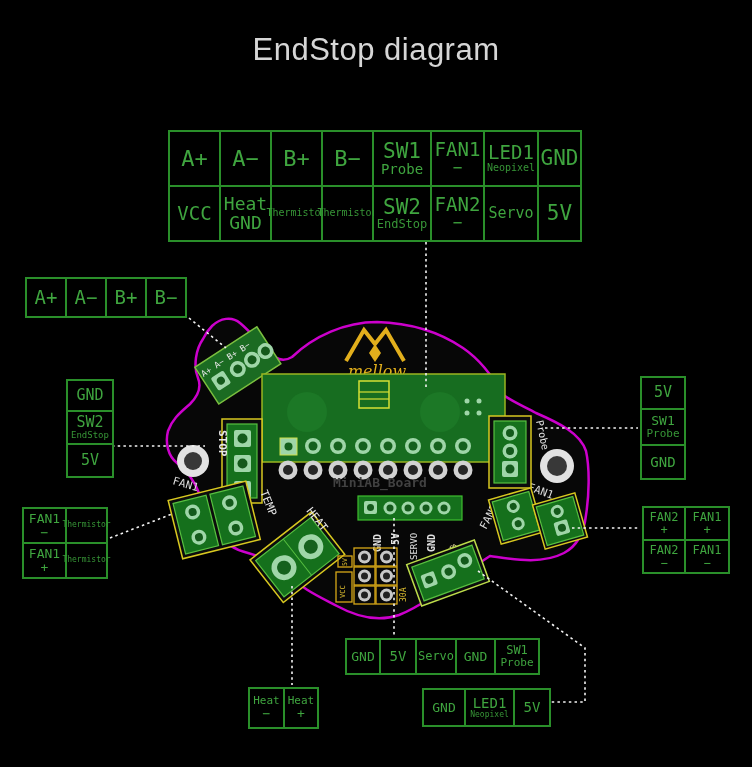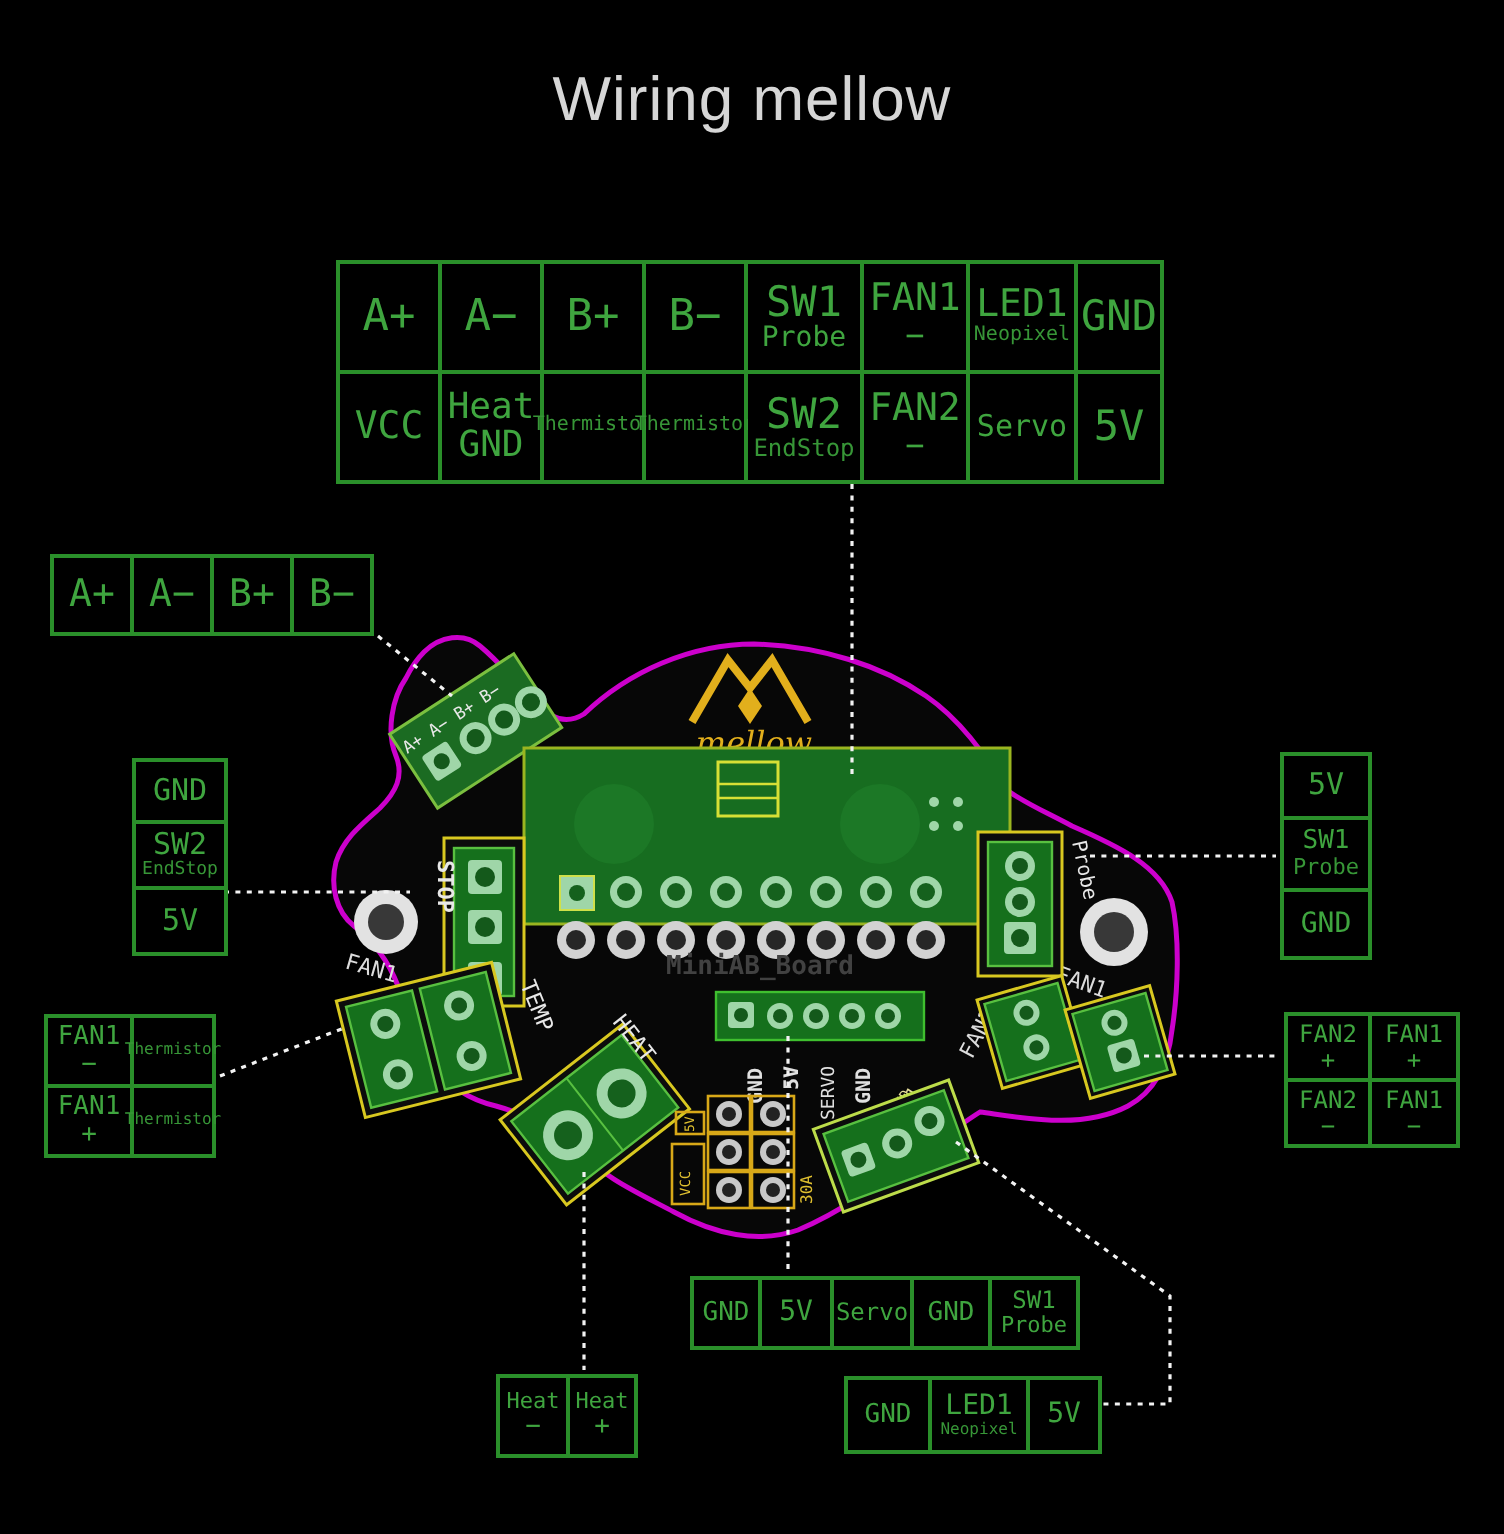--- a/index.html
+++ b/index.html
@@ -17,21 +17,21 @@
   .dim{color:#379637}
   svg{position:absolute;left:0;top:0}
   svg text{font-family:"DejaVu Sans Mono",monospace;}
   .script{font-family:"DejaVu Serif",serif;font-style:italic;}
 </style>
 </head>
 <body>
 
 <div id="stage">
 
-  <div class="title">Wiring mellow</div>
+  <div class="title">EndStop diagram</div>
 
   <svg width="752" height="767" viewBox="0 0 752 767">
 
     <path d="M212 326 C220 318 232 316 240 323 C252 333 259 343 268 352 C276 360 284 362 292 357
          C314 336 345 322 377 322 C411 323 441 333 463 348 C479 359 493 377 502 394
          C511 401 523 406 536 413 C559 423 580 433 586 451 C590 469 589 496 586 515
          C584 533 577 546 564 553 C541 565 512 559 490 556 C463 573 431 602 399 615
          C379 622 357 617 337 606 C318 596 300 588 289 574 C277 564 262 557 248 553
          C235 550 224 543 216 532 C207 519 203 505 199 493 C194 480 186 470 177 463
          C168 456 165 443 168 431 C172 419 181 412 190 404 C198 396 202 388 198 378

